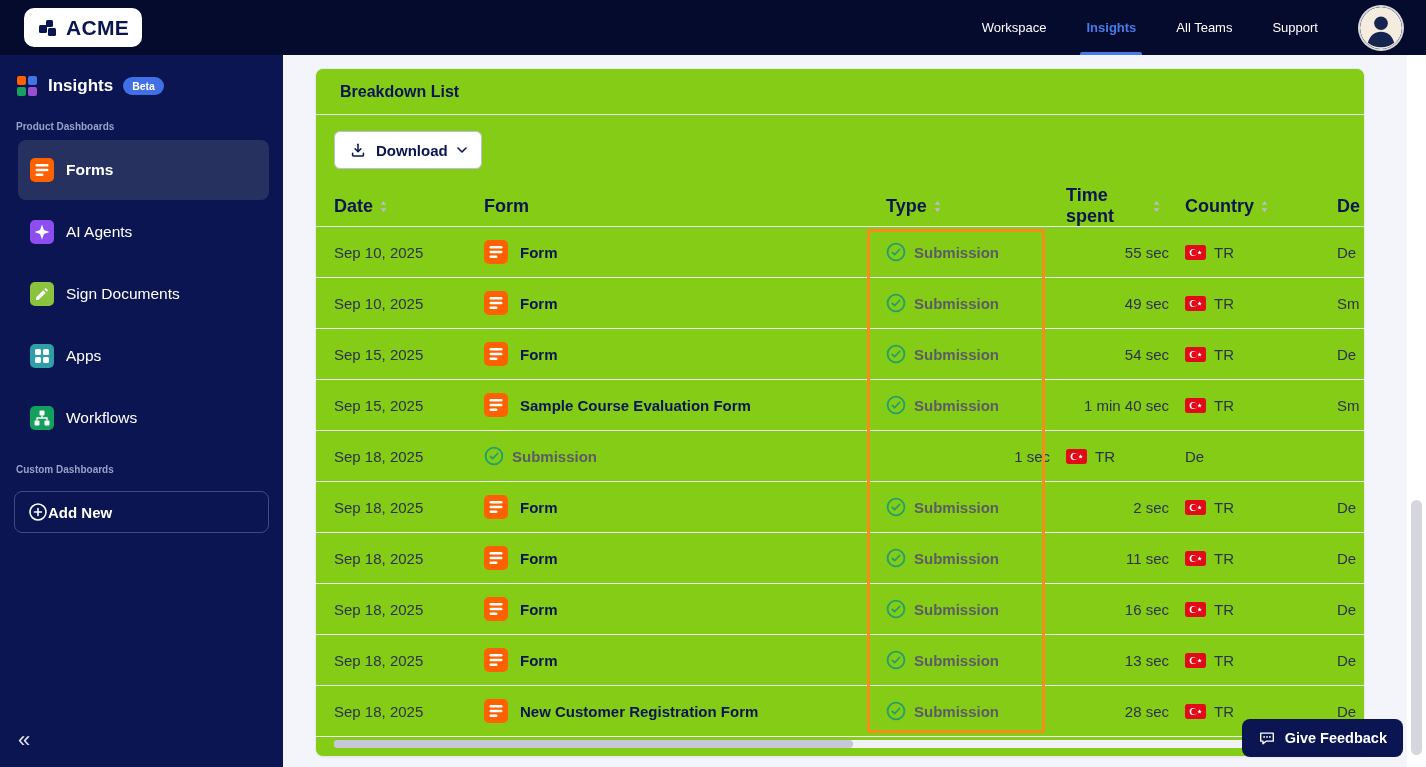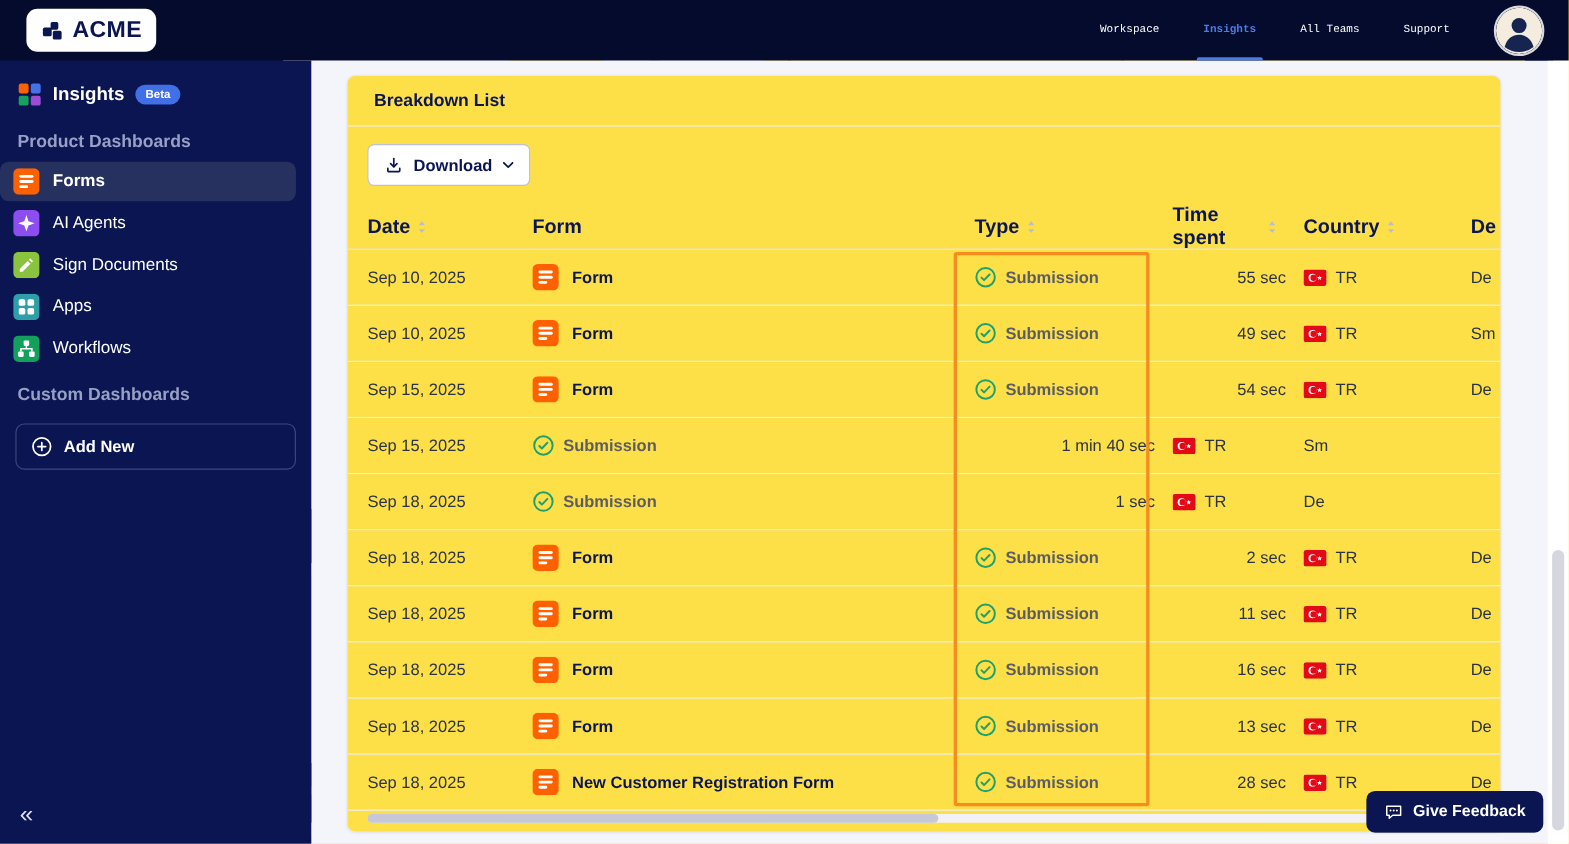--- a/index.html
+++ b/index.html
@@ -19,21 +19,21 @@
   }
   .logo-box {
     background: #fff; border-radius: 10px; height: 39px; padding: 4px 13px;
     display: flex; align-items: center; gap: 7px; cursor: pointer;
   }
   .logo-mark svg { width: 22px; height: 22px; display: block; }
   .logo-text { font-size: 21px; font-weight: 800; color: #0a1551; letter-spacing: .3px; }
   .topnav { margin-left: auto; display: flex; align-items: stretch; height: 100%; }
   .nav-item {
     display: flex; align-items: center; padding: 0 20px; color: #fff;
-    font-size: 10px; cursor: pointer; position: relative; font-family: Liberation Mono, monospace;
+    font-size: 13px; cursor: pointer; position: relative;
   }
   .nav-item.active { color: #4a7ae8; font-weight: 600; }
   .nav-item.active::after {
     content: ""; position: absolute; left: 14px; right: 14px; bottom: 0;
     height: 3px; background: #4a7ae8; border-radius: 2px 2px 0 0;
   }
   .avatar {
     width: 42px; height: 42px; border-radius: 50%; margin-left: 22px;
     cursor: pointer; box-shadow: 0 0 0 2px rgba(255,255,255,.85);
     overflow: hidden; flex: none;
@@ -45,44 +45,44 @@
     position: fixed; top: 55px; left: 0; bottom: 0; width: 283px;
     background: #0a1551; display: flex; flex-direction: column; z-index: 30;
   }
   .sb-header { display: flex; align-items: center; gap: 10px; padding: 20px 16px 10px; }
   .sb-logo svg { width: 22px; height: 22px; display: block; }
   .sb-title { color: #fff; font-size: 17px; font-weight: 700; }
   .beta {
     background: #4170e6; color: #fff; font-size: 10.5px; font-weight: 700;
     padding: 3px 9px; border-radius: 10px;
   }
-  .section-label { color: #99a0c6; font-size: 16px; font-weight: 700; padding: 14px 16px 8px; }
+  .section-label { color: #99a0c6; font-size: 10px; font-weight: 700; padding: 14px 16px 8px; }
   .sb-item {
-    display: flex; align-items: center; gap: 12px; height: 36px;
-    margin: 0 14px 2px 0; padding-left: 12px; border-radius: 8px;
+    display: flex; align-items: center; gap: 12px; height: 60px;
+    margin: 0 14px 2px 18px; padding-left: 12px; border-radius: 8px;
     color: #fff; font-size: 15.5px; font-weight: 500; cursor: pointer;
   }
   .sb-item.active { background: #27315f; font-weight: 600; }
   .sb-ic, .sb-ic svg { width: 24px; height: 24px; display: block; flex: none; }
   .add-new {
     margin: 8px 14px 0; height: 42px; border: 1px solid #3f4a80; border-radius: 8px;
-    background: transparent; color: #fff; display: flex; align-items: center; gap: 10px;
+    background: transparent; color: #fff; display: flex; align-items: center; 
     padding: 0 13px; font-size: 15px; font-weight: 600; cursor: pointer; font-family: inherit;
   }
   .add-new svg { width: 20px; height: 20px; display: block; }
   .collapse-btn {
     margin-top: auto; padding: 12px 18px 16px; color: #dfe2f2;
     font-size: 22px; line-height: 22px; cursor: pointer; width: fit-content;
   }
 
   
   .main { position: fixed; left: 283px; top: 55px; right: 0; bottom: 0; background: #f4f4fb; }
   .card {
     position: absolute; left: 32px; top: 13px; width: 1050px; height: 689px;
-    background: #fde047; border: 1px solid #e8e9f4; border-radius: 8px;
+    background: #84cc16; border: 1px solid #e8e9f4; border-radius: 8px;
     overflow: hidden; box-shadow: 0 1px 2px rgba(10,21,81,.04);
   }
   .card-header { height: 46px; display: flex; align-items: center; padding: 0 24px; border-bottom: 1px solid #edeef6; }
   .card-title { font-size: 16px; font-weight: 700; color: #0a1551; }
   .toolbar { height: 70px; display: flex; align-items: center; justify-content: space-between; padding: 0 18px; }
   .search-box {
     width: 382px; height: 38px; border: 1px solid #c9cde3; border-radius: 6px;
     display: flex; align-items: center; gap: 9px; padding: 0 12px; background: #fff;
   }
   .search-box svg { width: 18px; height: 18px; display: block; flex: none; }
@@ -421,20 +421,31 @@
                 <circle cx="9.2" cy="7.5" r="2.9" fill="#e30a17"></circle>
                 <path d="M14.6 5.3l.6 1.5 1.6.1-1.2 1.1.4 1.6-1.4-.9-1.4.9.4-1.6-1.2-1.1 1.6-.1z" fill="#fff"></path>
               </svg>
             </span>
             <span>TR</span>
           </div>
           <div class="td td-device">De</div>
         </div>
         <div class="tr">
           <div class="td td-date">Sep 15, 2025</div>
+          <div class="td td-form">
+            <span class="ic24">
+              <svg viewBox="0 0 24 24">
+                <rect width="24" height="24" rx="5" fill="#ff6100"></rect>
+                <rect x="5.5" y="6" width="13" height="2.6" rx="1.3" fill="#fff"></rect>
+                <rect x="5.5" y="10.7" width="13" height="2.6" rx="1.3" fill="#fff"></rect>
+                <rect x="5.5" y="15.4" width="8" height="2.6" rx="1.3" fill="#fff"></rect>
+              </svg>
+            </span>
+            <span class="form-name">Sample Course Evaluation Form</span>
+          </div>
           <div class="td td-type">
             <span class="ic20">
               <svg viewBox="0 0 20 20">
                 <circle cx="10" cy="10" r="8.4" fill="none" stroke="#22a06b" stroke-width="1.8"></circle>
                 <path d="M6.3 10.4l2.3 2.3 5-5.2" fill="none" stroke="#22a06b" stroke-width="1.8" stroke-linecap="round" stroke-linejoin="round"></path>
               </svg>
             </span>
             <span>Submission</span>
           </div>
           <div class="td td-time">1 min 40 sec</div>

